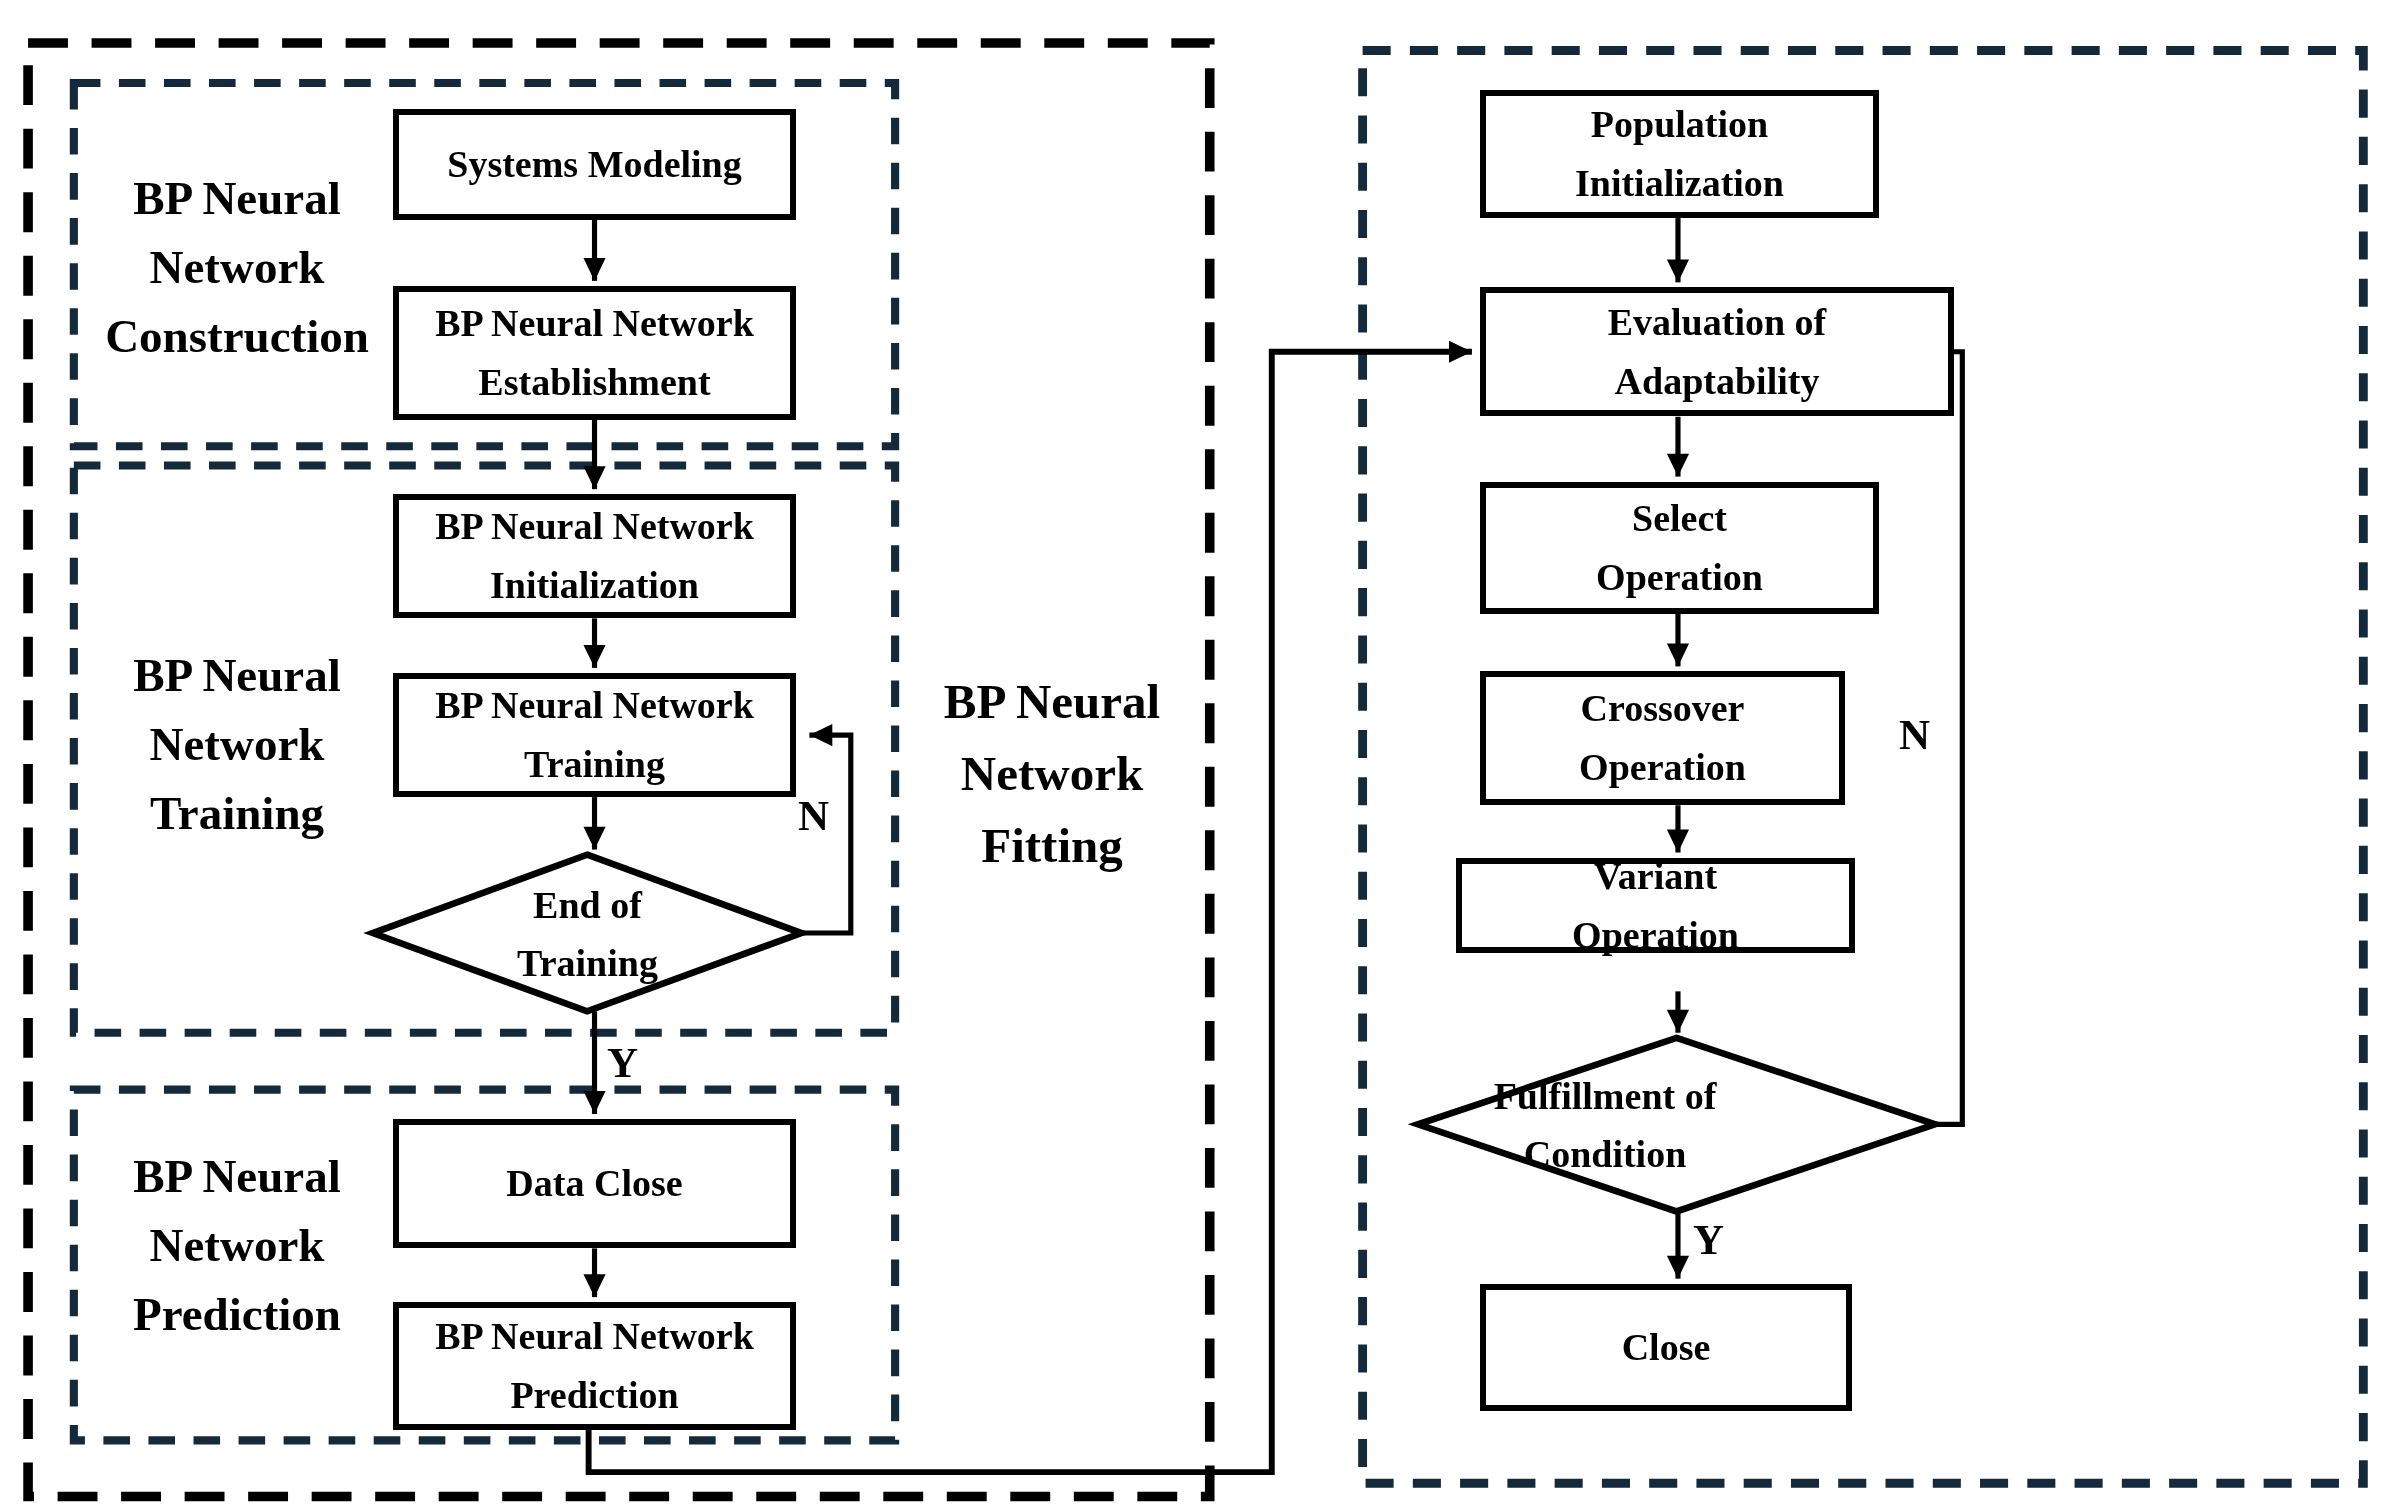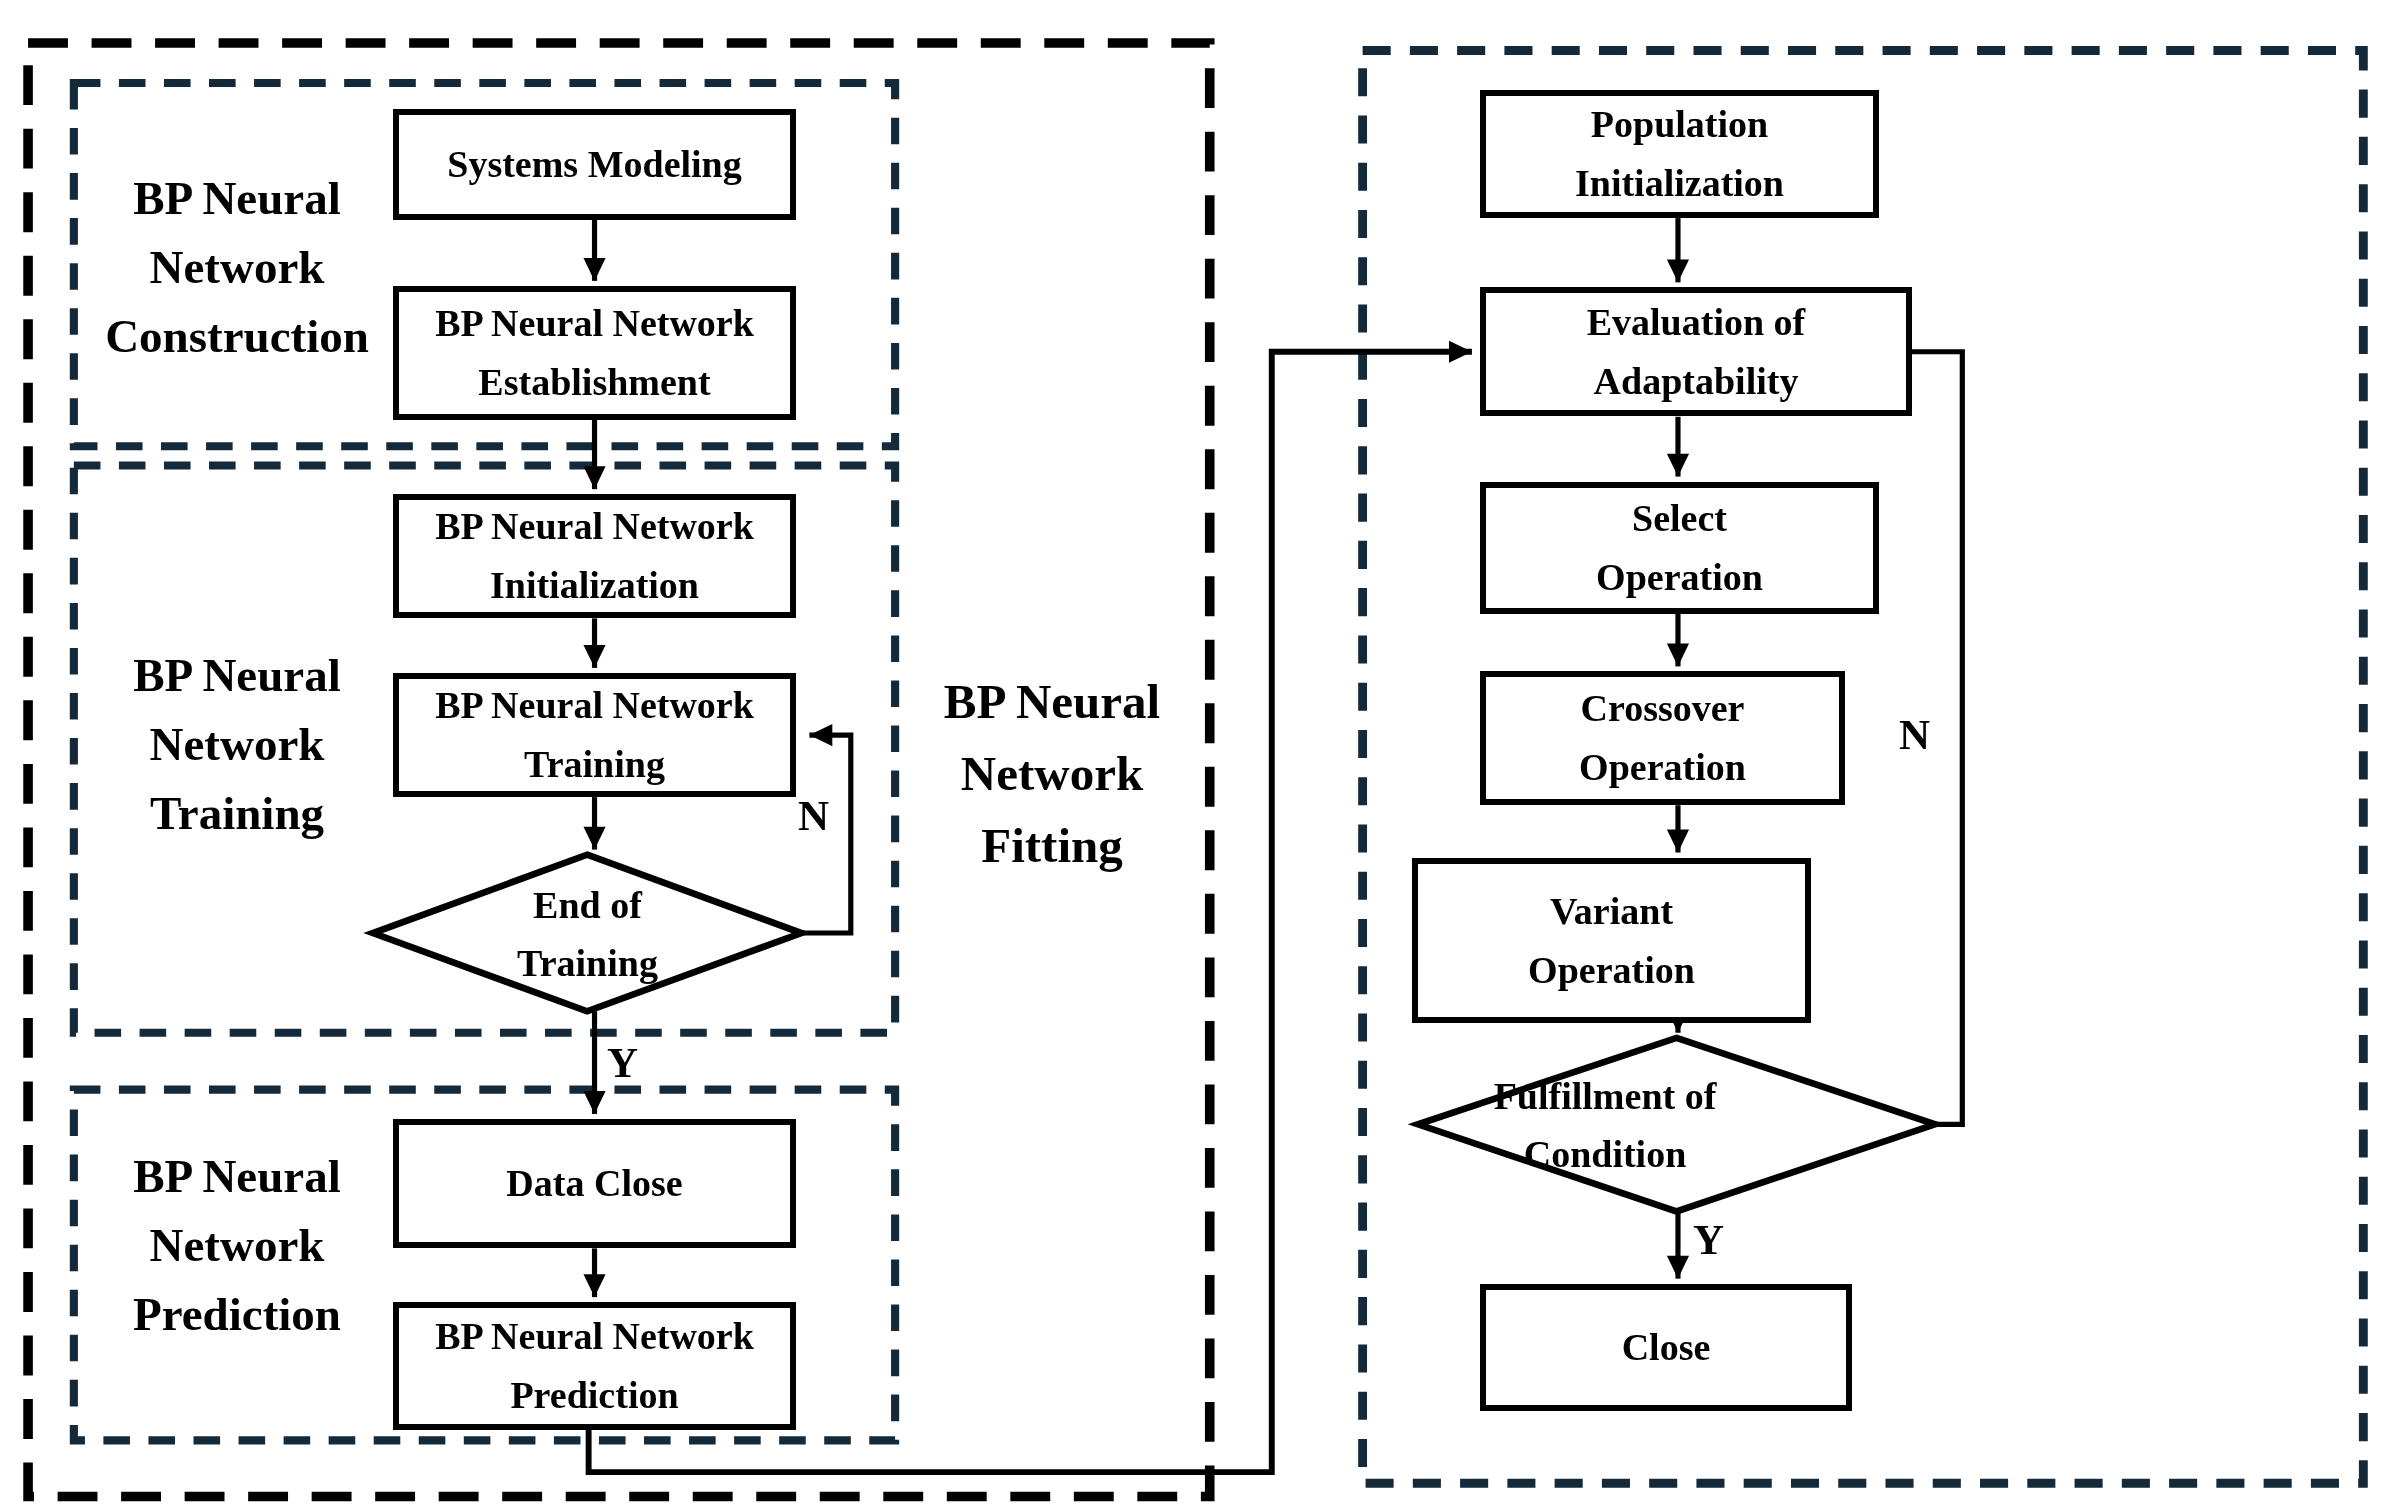--- a/index.html
+++ b/index.html
@@ -104,36 +104,36 @@
   <div class="node" style="left:393px;top:1302px;width:403px;height:128px">
     <span>BP Neural Network</span>
     <span>Prediction</span>
   </div>
 
   <div class="node" style="left:1480px;top:90px;width:399px;height:128px">
     <span>Population</span>
     <span>Initialization</span>
   </div>
 
-  <div class="node" style="left:1480px;top:287px;width:432px;height:129px">
+  <div class="node" style="left:1480px;top:287px;width:474px;height:129px">
     <span>Evaluation of</span>
     <span>Adaptability</span>
   </div>
 
   <div class="node" style="left:1480px;top:482px;width:399px;height:132px">
     <span>Select</span>
     <span>Operation</span>
   </div>
 
   <div class="node" style="left:1480px;top:671px;width:365px;height:134px">
     <span>Crossover</span>
     <span>Operation</span>
   </div>
 
-  <div class="node" style="left:1412px;top:858px;width:399px;height:165px">
+  <div class="node" style="left:1456px;top:858px;width:399px;height:95px">
     <span>Variant</span>
     <span>Operation</span>
   </div>
 
   <div class="dtext" style="left:1398px;top:1052px;width:414px;height:145px">
     <span>Fulfillment of</span>
     <span>Condition</span>
   </div>
 
   <div class="node" style="left:1480px;top:1284px;width:372px;height:127px">

